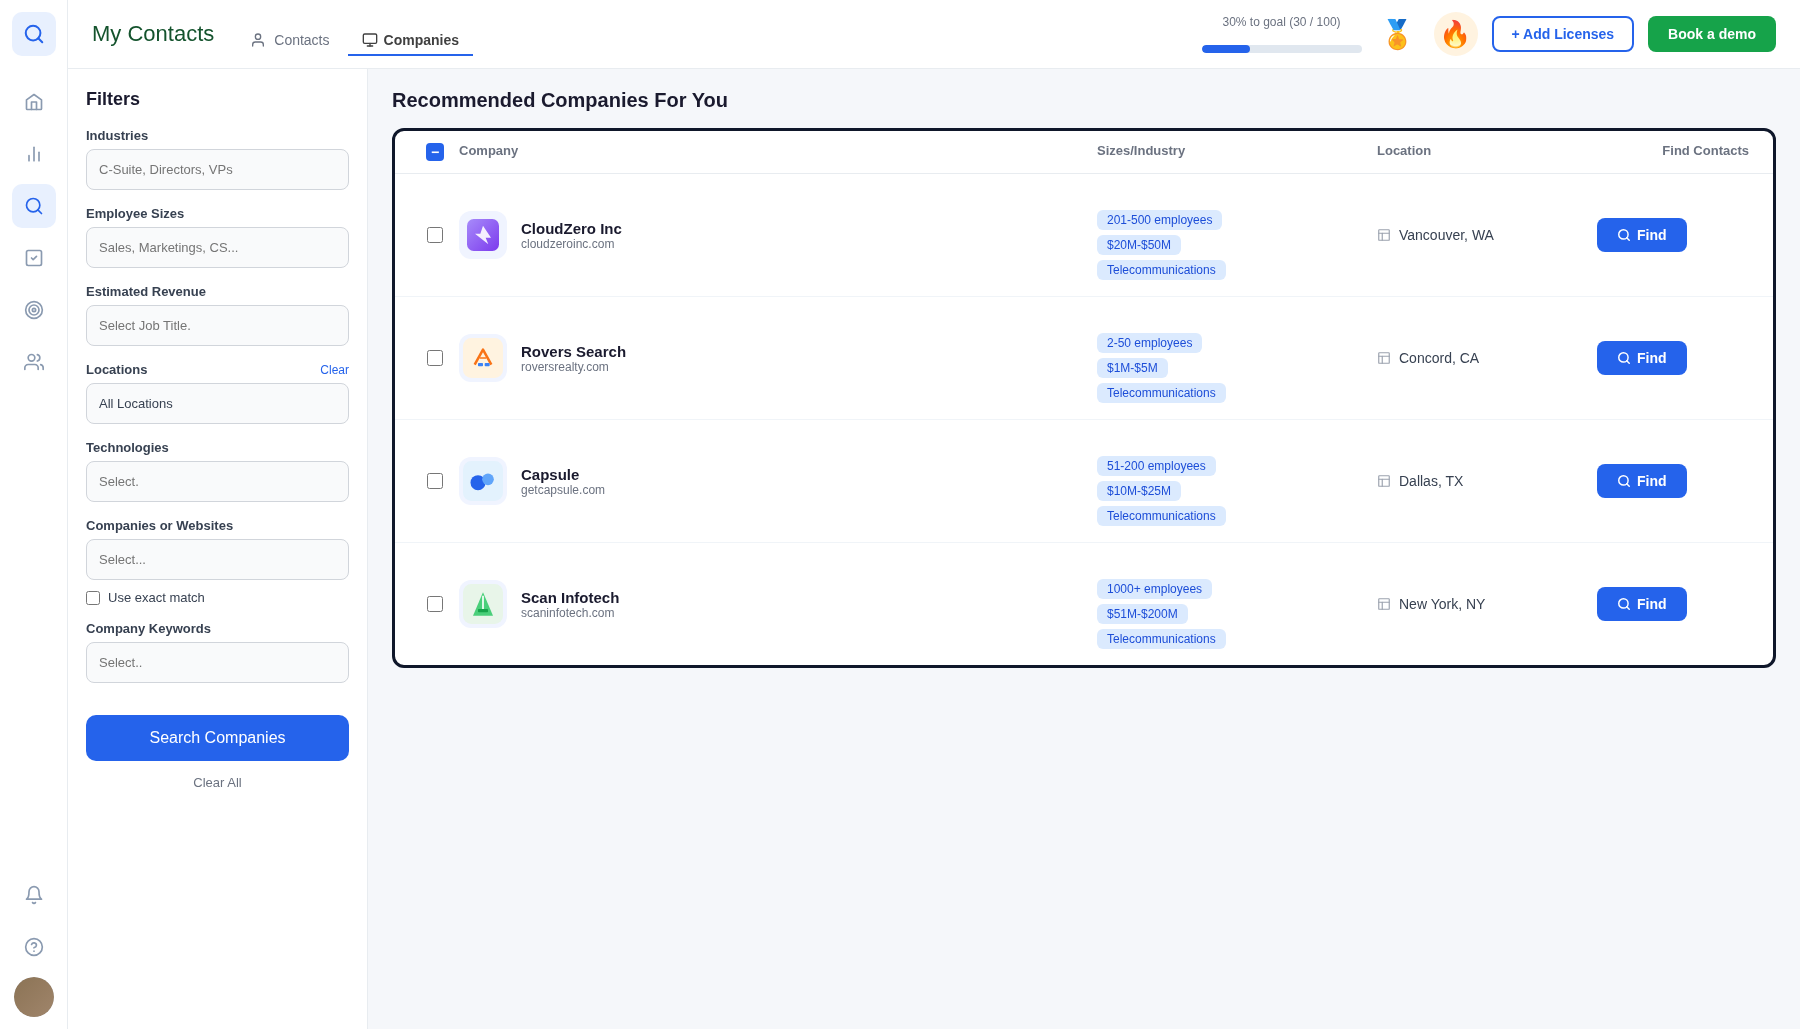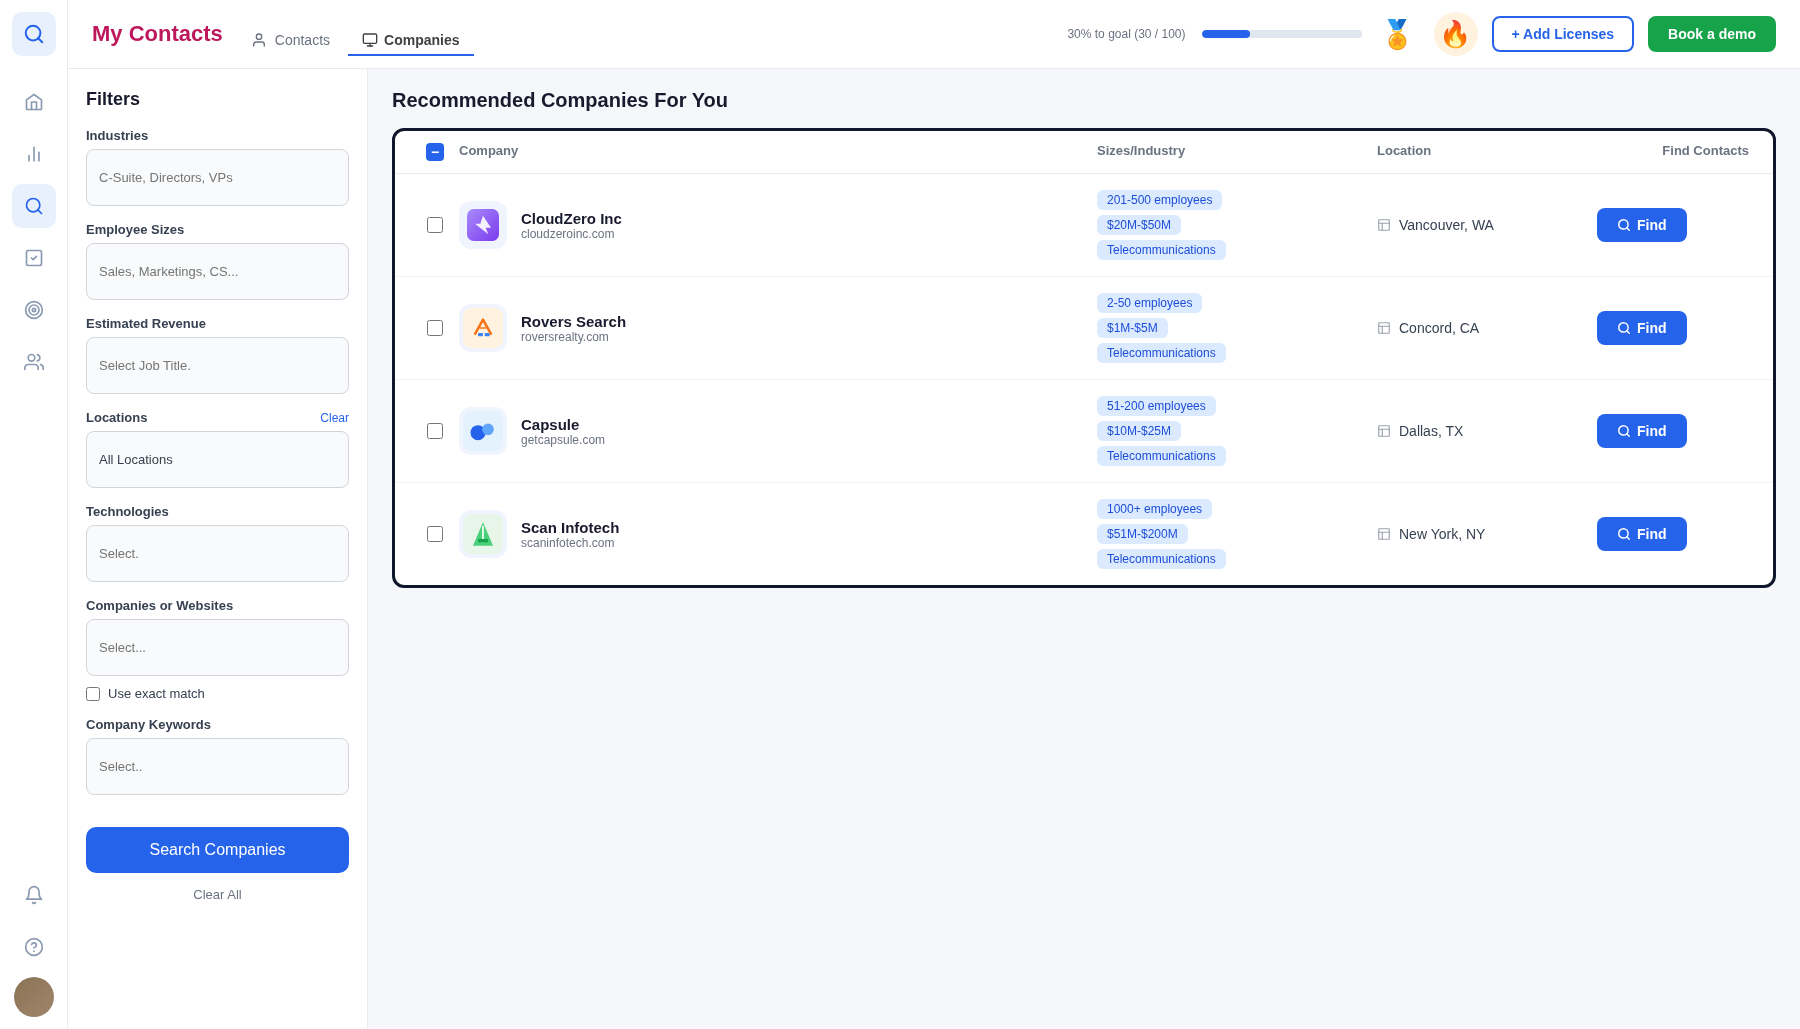--- a/index.html
+++ b/index.html
@@ -56,22 +56,23 @@
     .header {
       background: #fff;
       border-bottom: 1px solid #e8ecf0;
       padding: 12px 24px;
       display: flex;
       align-items: center;
       gap: 16px;
     }
     .header-title {
       font-size: 22px;
-      font-weight: 700;
-      color: #be185d;
+      font-weight: 400;
+      color: #14532d;
+      margin-right: 8px;
     }
     .tabs {
       display: flex;
       gap: 4px;
       border-bottom: none;
     }
     .tab {
       padding: 6px 14px;
       font-size: 14px;
       color: #6b7280;
@@ -88,21 +89,21 @@
       font-weight: 600;
     }
     .header-right {
       margin-left: auto;
       display: flex;
       align-items: center;
       gap: 14px;
     }
     .goal-section {
       display: flex;
-      flex-direction: row;
+      flex-direction: column;
       align-items: center;
       gap: 16px;
     }
     .goal-text {
       font-size: 12px;
       color: #6b7280;
       white-space: nowrap;
     }
     .progress-bar-wrap {
       width: 160px;
@@ -184,21 +185,21 @@
       align-items: center;
     }
     .filter-clear {
       color: #2563eb;
       font-size: 12px;
       cursor: pointer;
       font-weight: 400;
     }
     .filter-input {
       width: 100%;
-      padding: 20px 12px;
+      padding: 12px 12px;
       border: 1px solid #d1d5db;
       border-radius: 8px;
       font-size: 13px;
       color: #6b7280;
       background: #f9fafb;
       outline: none;
     }
     .checkbox-row {
       display: flex;
       align-items: center;
@@ -322,20 +323,21 @@
     }
     .company-info .company-url {
       font-size: 12px;
       color: #6b7280;
     }
 
     .tags-cell {
       display: flex;
       flex-direction: column;
       gap: 5px;
+      margin-top: 20px;
     }
     .tag {
       display: inline-block;
       padding: 3px 10px;
       border-radius: 6px;
       font-size: 12px;
       font-weight: 500;
       width: fit-content;
     }
     .tag-blue { background: #dbeafe; color: #1d4ed8; }

